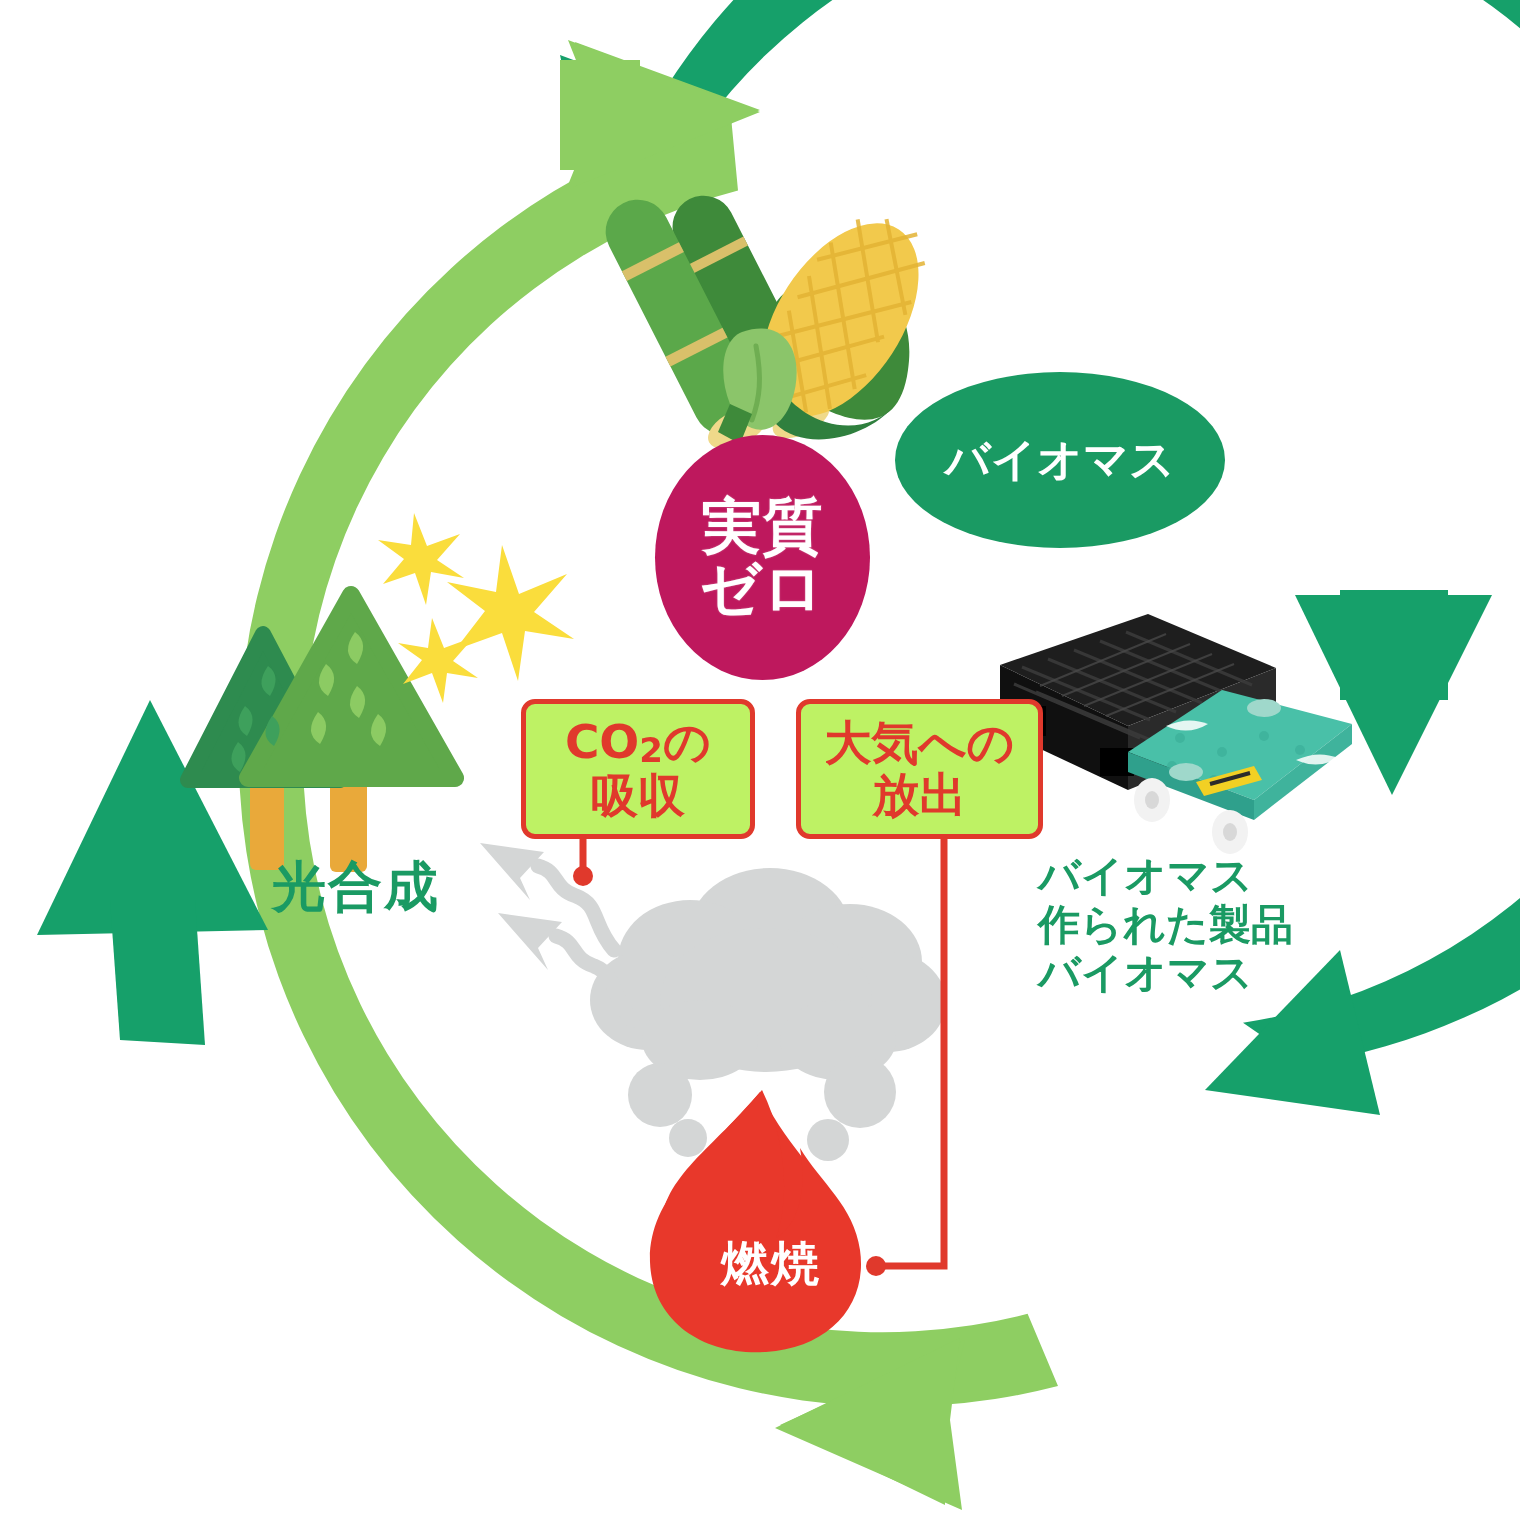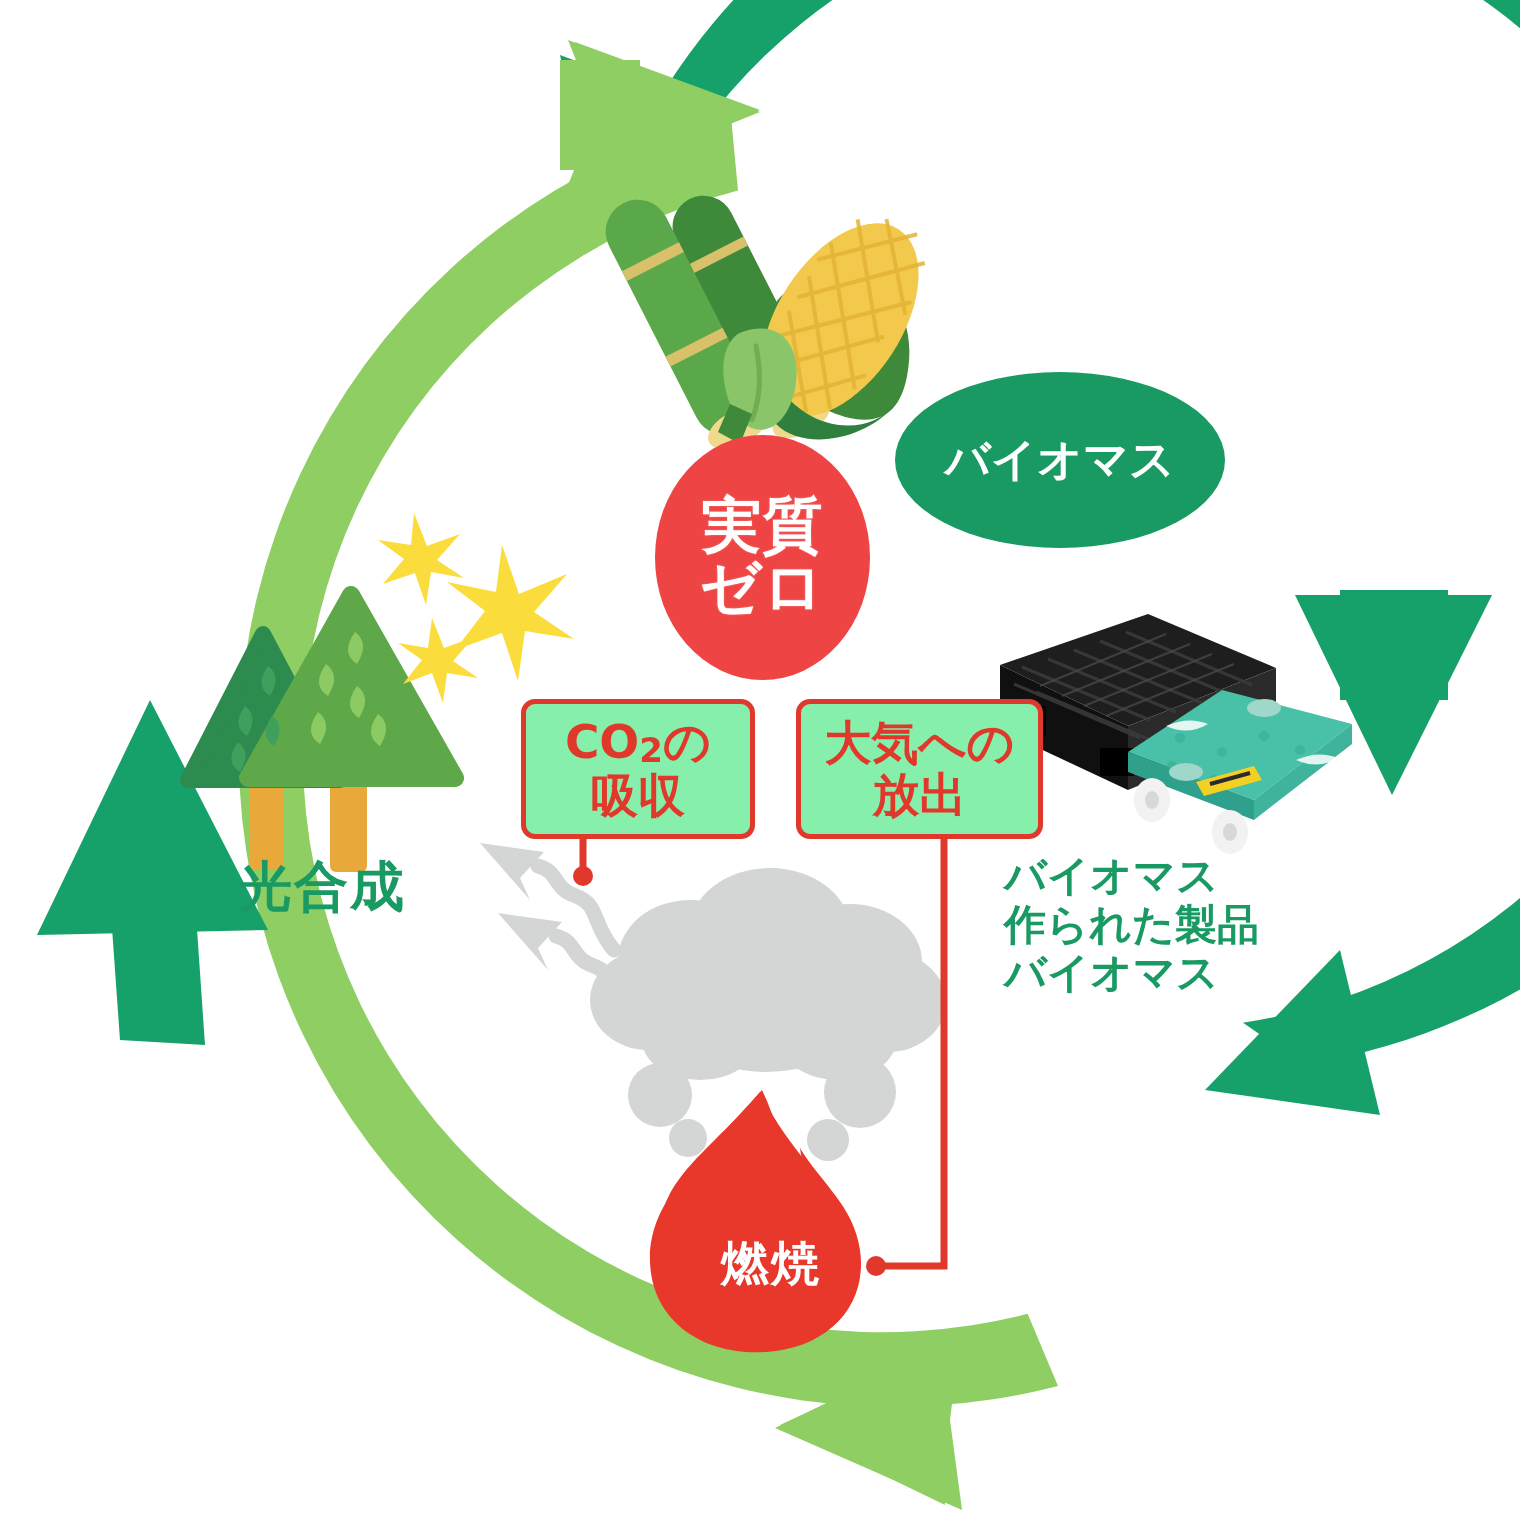--- a/index.html
+++ b/index.html
@@ -26,32 +26,32 @@
     position:absolute;left:895px;top:372px;width:330px;height:176px;
     border-radius:50%;
     display:flex;align-items:center;justify-content:center;
     color:#ffffff;text-align:center;line-height:1.12;
     font-size:45px;font-weight:700;letter-spacing:0px;
   }
 
   
   .callout{
     position:absolute;border:5px solid #E0392C;border-radius:14px;
-    background:#86efac;
+    background:#bef264;
     display:flex;align-items:center;justify-content:center;
     color:#E0392C;text-align:center;line-height:1.1;
     font-size:47px;font-weight:700;
   }
   #callout-absorb{left:521px;top:699px;width:224px;height:130px;}
   #callout-emit{left:796px;top:699px;width:237px;height:130px;}
   .callout .sub{font-size:34px;vertical-align:-0.12em;}
 
   
   .label-green{
-    position:absolute;color:#1A9A63;font-weight:700;line-height:1.16;
+    position:absolute;color:#1A9A63;font-weight:700;line-height:1.16;margin-left:34px;
   }
   #label-photosynthesis{left:238px;top:856px;font-size:54px;letter-spacing:2px;}
   #label-product{left:1004px;top:852px;font-size:42px;letter-spacing:0px;}
 
   
   #cloud-text{
     position:absolute;left:672px;top:934px;width:190px;
     text-align:center;color:#1b1b1b;font-size:74px;font-weight:700;
     letter-spacing:-1px;
   }
@@ -311,21 +311,21 @@
         <path d="M 1210 784 L 1250 773" stroke="#2b2b2b" stroke-width="4"></path>
 
         <ellipse cx="1152" cy="800" rx="18" ry="22" fill="#f2f2f2"></ellipse>
         <ellipse cx="1152" cy="800" rx="7" ry="9" fill="#d8d8d8"></ellipse>
         <ellipse cx="1230" cy="832" rx="18" ry="22" fill="#f2f2f2"></ellipse>
         <ellipse cx="1230" cy="832" rx="7" ry="9" fill="#d8d8d8"></ellipse>
       </g>
     </g>
   </svg>
 
-  <div class="badge-zero jp" style="background:#ef4444;font-family:Liberation Serif, serif;">
+  <div class="badge-zero jp" style="background:#be185d;">
     <span>
       <span>実質</span><br>
       <span>ゼロ</span>
     </span>
   </div>
 
   <div class="badge-bio jp" style="background:#1A9A63;">
     <span>
       <span>バイオマス</span><br>
     </span>

